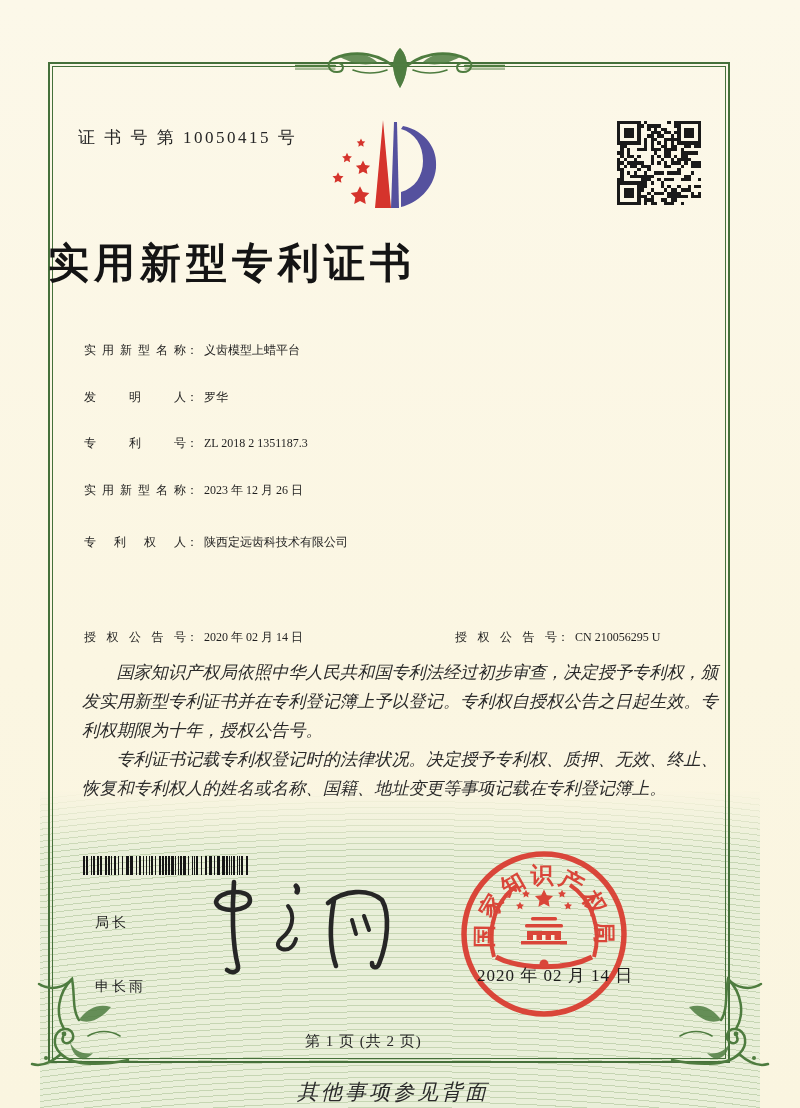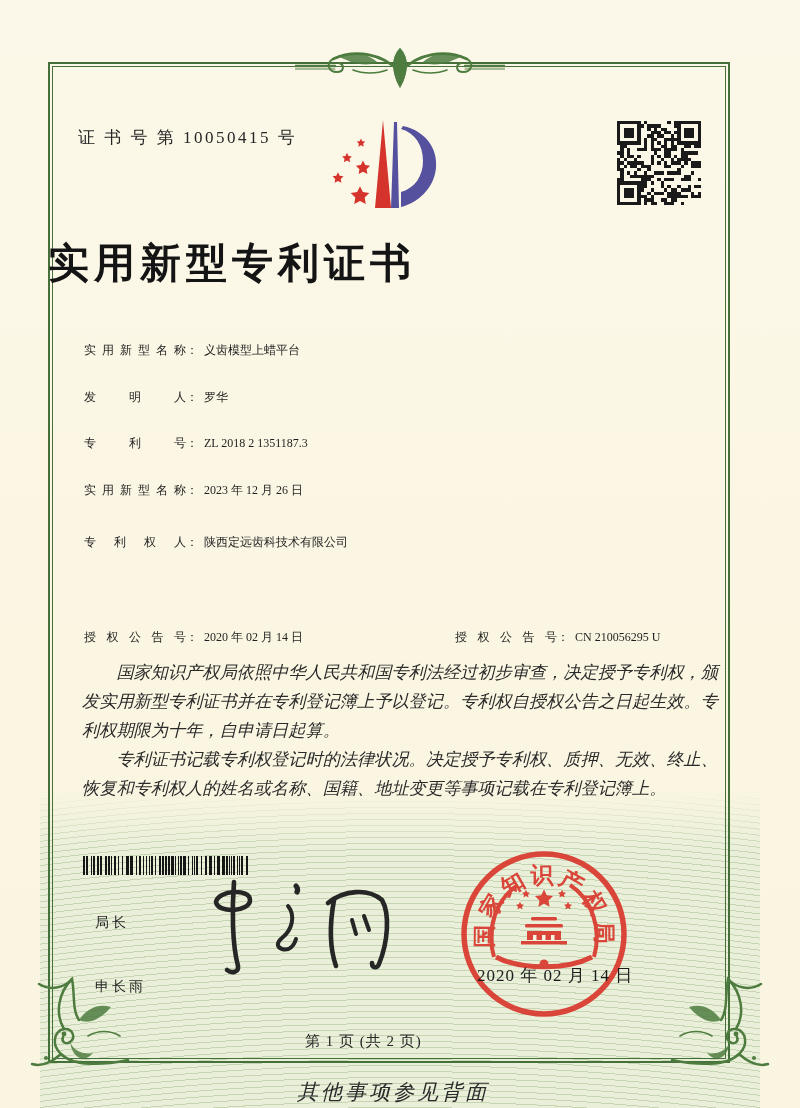--- a/index.html
+++ b/index.html
@@ -450,21 +450,21 @@
     <span class="flabel">专利权人</span><span class="colon">：</span><span class="fvalue">陕西定远齿科技术有限公司</span>
   </div>
   <div class="row" style="top:629px">
     <span class="flabel">授权公告号</span><span class="colon">：</span><span class="fvalue">2020 年 02 月 14 日</span>
     <span class="pair2">
       <span class="flabel">授权公告号</span><span class="colon">：</span><span class="fvalue">CN 210056295 U</span>
     </span>
   </div>
 
   <div class="bodytext">
-    <p>国家知识产权局依照中华人民共和国专利法经过初步审查，决定授予专利权，颁发实用新型专利证书并在专利登记簿上予以登记。专利权自授权公告之日起生效。专利权期限为十年，自申请日起算。</p>
+    <p>国家知识产权局依照中华人民共和国专利法经过初步审查，决定授予专利权，颁发实用新型专利证书并在专利登记簿上予以登记。专利权自授权公告之日起生效。专利权期限为十年，授权公告号。</p>
     <p>专利证书记载专利权登记时的法律状况。决定授予专利权、质押、无效、终止、恢复和专利权人的姓名或名称、国籍、地址变更等事项记载在专利登记簿上。</p>
   </div>
 
   <svg id="barcode" class="abs" style="left:83px;top:856px;z-index:5" width="167" height="19" viewBox="0 0 167 19" preserveAspectRatio="none" shape-rendering="crispEdges">
       <g fill="#161616">
         <rect x="0" y="0" width="2" height="19"></rect>
         <rect x="3" y="0" width="2" height="19"></rect>
         <rect x="8" y="0" width="1" height="19"></rect>
         <rect x="10" y="0" width="2" height="19"></rect>
         <rect x="14" y="0" width="2" height="19"></rect>

